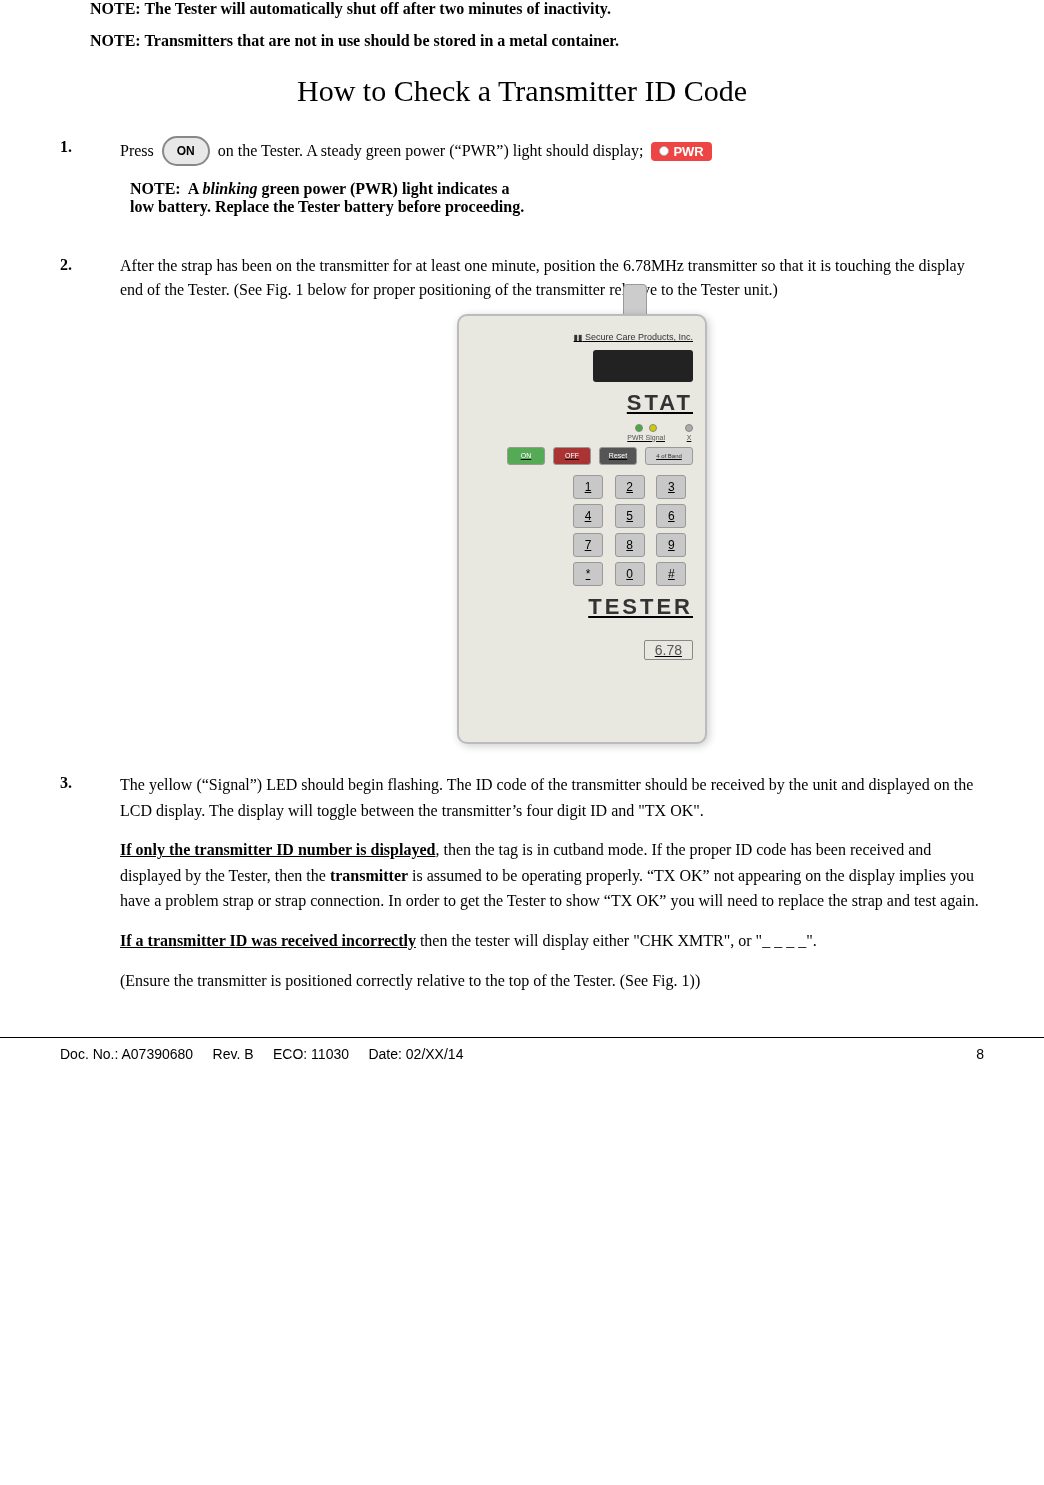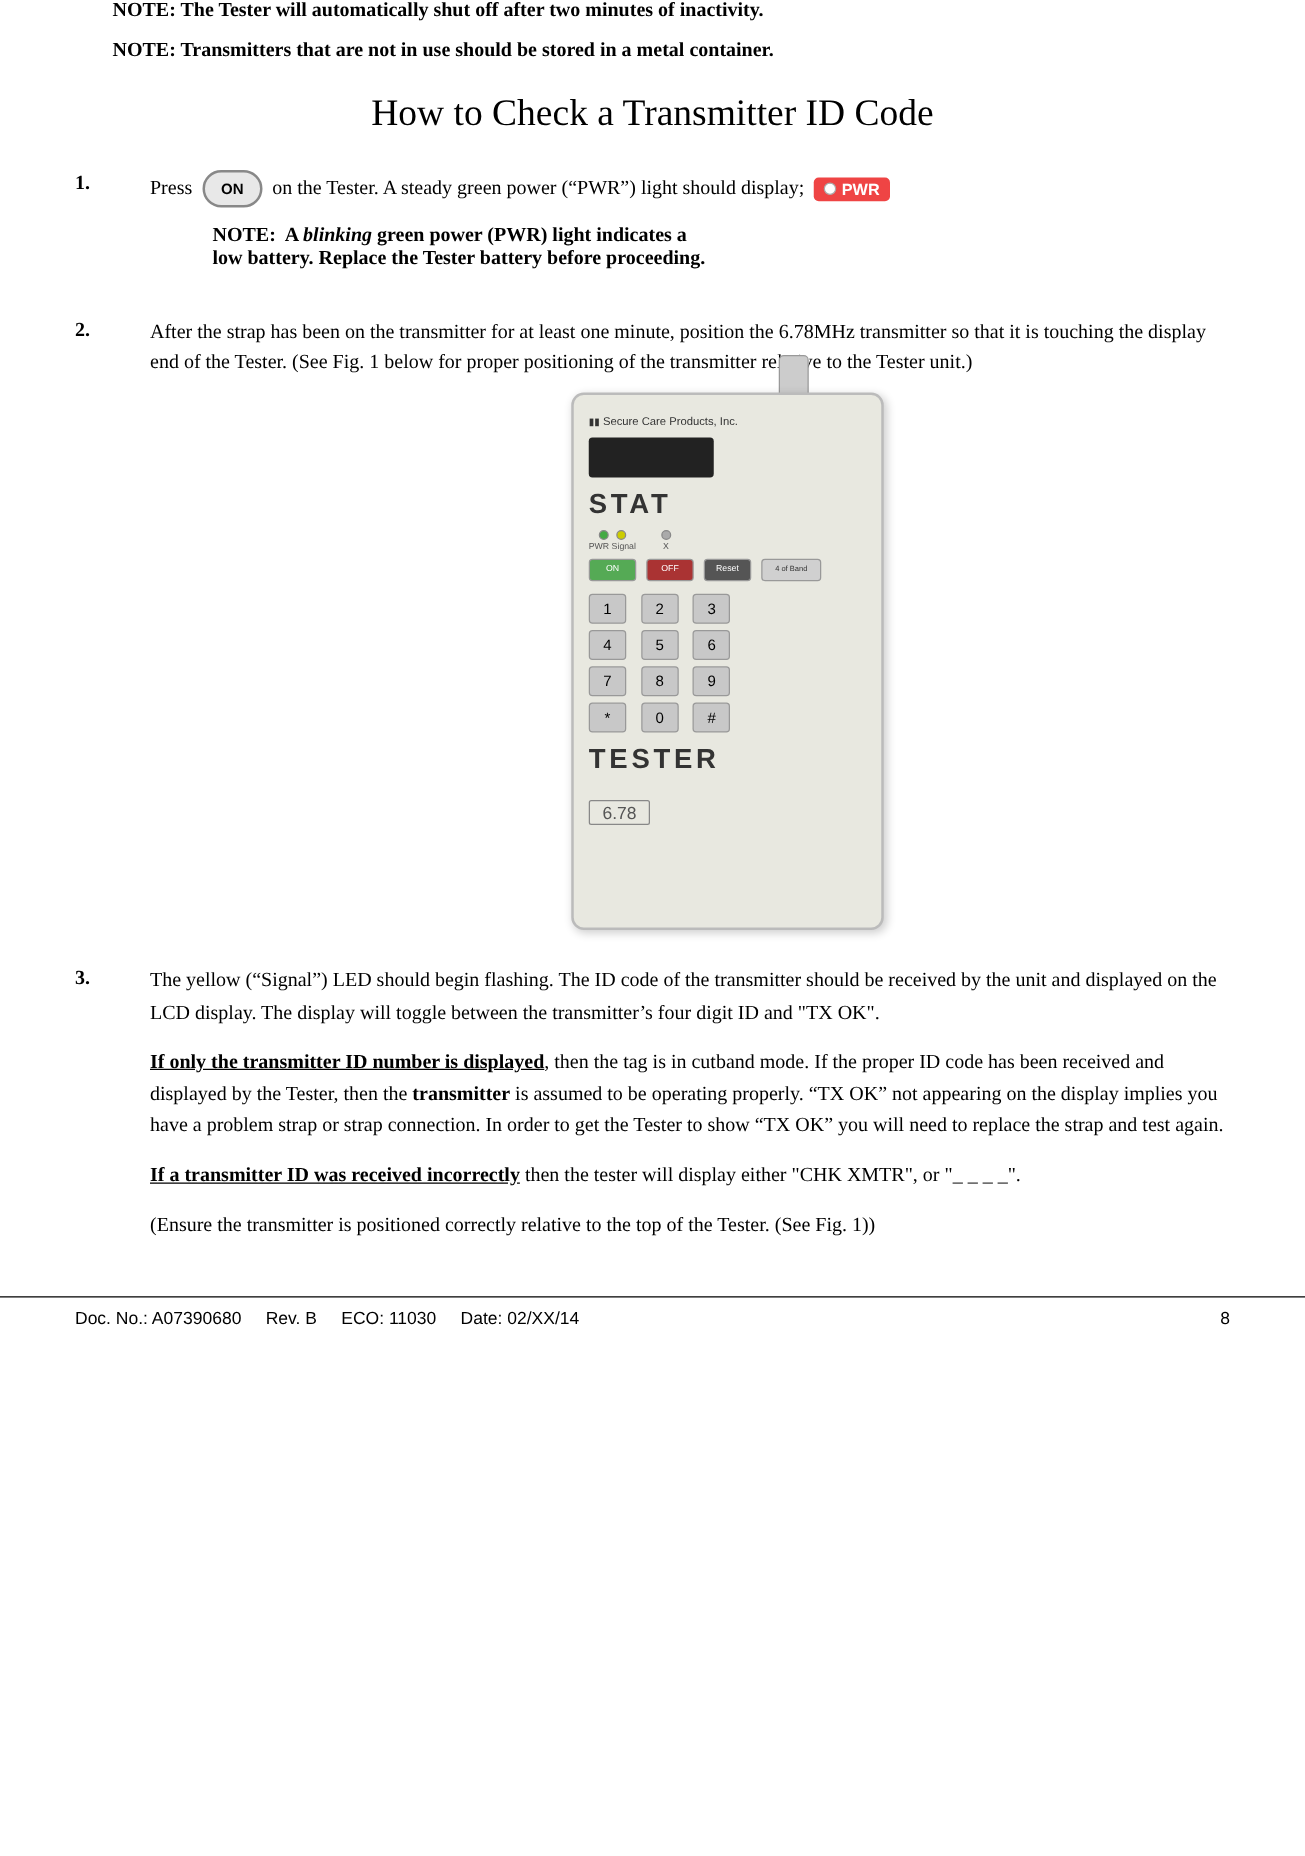--- a/index.html
+++ b/index.html
@@ -96,21 +96,20 @@
       border-radius: 50%;
       border: 1px solid #aaa;
     }
     .note-box {
       margin: 14px 0 20px 0;
       padding-left: 10px;
     }
     .note-box p {
       font-size: 16px;
       font-weight: bold;
-      margin-left: 40px;
     }
     .note-box em {
       font-style: italic;
       font-weight: bold;
     }
     .step2-text {
       font-size: 16px;
       margin-bottom: 12px;
       line-height: 1.5;
     }
@@ -120,24 +119,25 @@
       margin: 10px 0 10px 60px;
     }
     .tester-device {
       width: 250px;
       height: 430px;
       background: #e8e8e0;
       border: 2px solid #bbb;
       border-radius: 10px;
       display: flex;
       flex-direction: column;
-      align-items: flex-start;
+      align-items: flex-end;
       padding: 16px 12px 12px 12px;
       position: relative;
       box-shadow: 2px 2px 8px rgba(0,0,0,0.2);
+      text-decoration: underline;
     }
     .device-strap {
       width: 24px;
       height: 40px;
       background: #ccc;
       border-radius: 4px 4px 0 0;
       margin-bottom: -2px;
       border: 1px solid #999;
       position: absolute;
       top: -30px;

